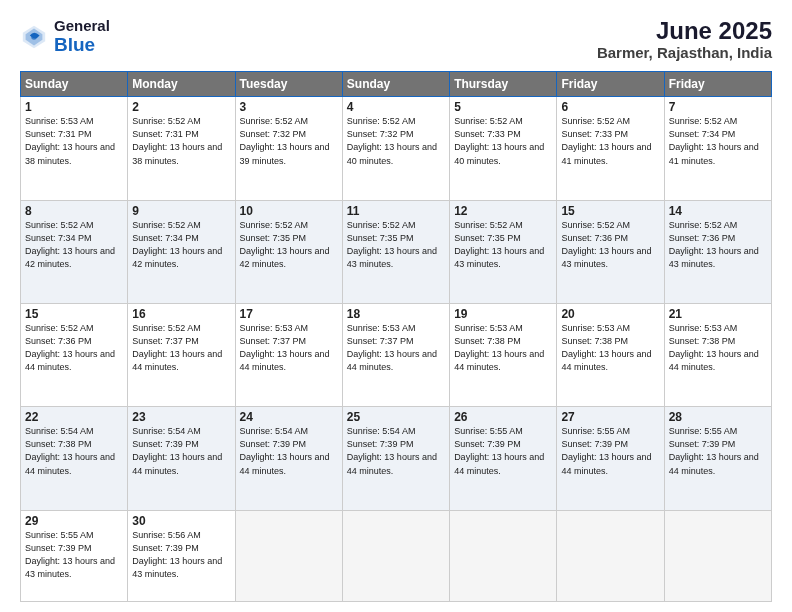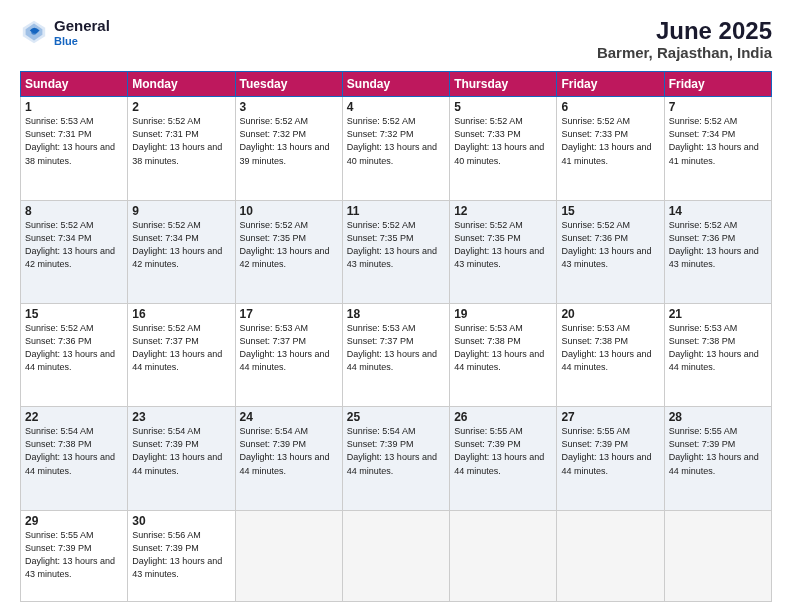--- a/index.html
+++ b/index.html
@@ -32,21 +32,21 @@
       display: flex;
       flex-direction: column;
       line-height: 1.1;
     }
     .logo-general {
       font-size: 15px;
       font-weight: bold;
       color: #1a1a2e;
     }
     .logo-blue {
-      font-size: 11px;
+      font-size: 19px;
       font-weight: bold;
       color: #1565c0;
     }
     .logo-icon {
       width: 28px;
       height: 28px;
     }
     .title-block {
       text-align: right;
     }
@@ -62,21 +62,21 @@
       font-weight: bold;
     }
     .calendar {
       flex: 1;
       border: 1px solid #ccc;
       border-collapse: collapse;
       width: 100%;
       table-layout: fixed;
     }
     .calendar th {
-      background: #be185d;
+      background: #737373;
       color: #fff;
       font-size: 12px;
       font-weight: bold;
       padding: 5px 4px;
       text-align: left;
       border: 1px solid #1565c0;
     }
     .calendar td {
       vertical-align: top;
       border: 1px solid #ccc;

